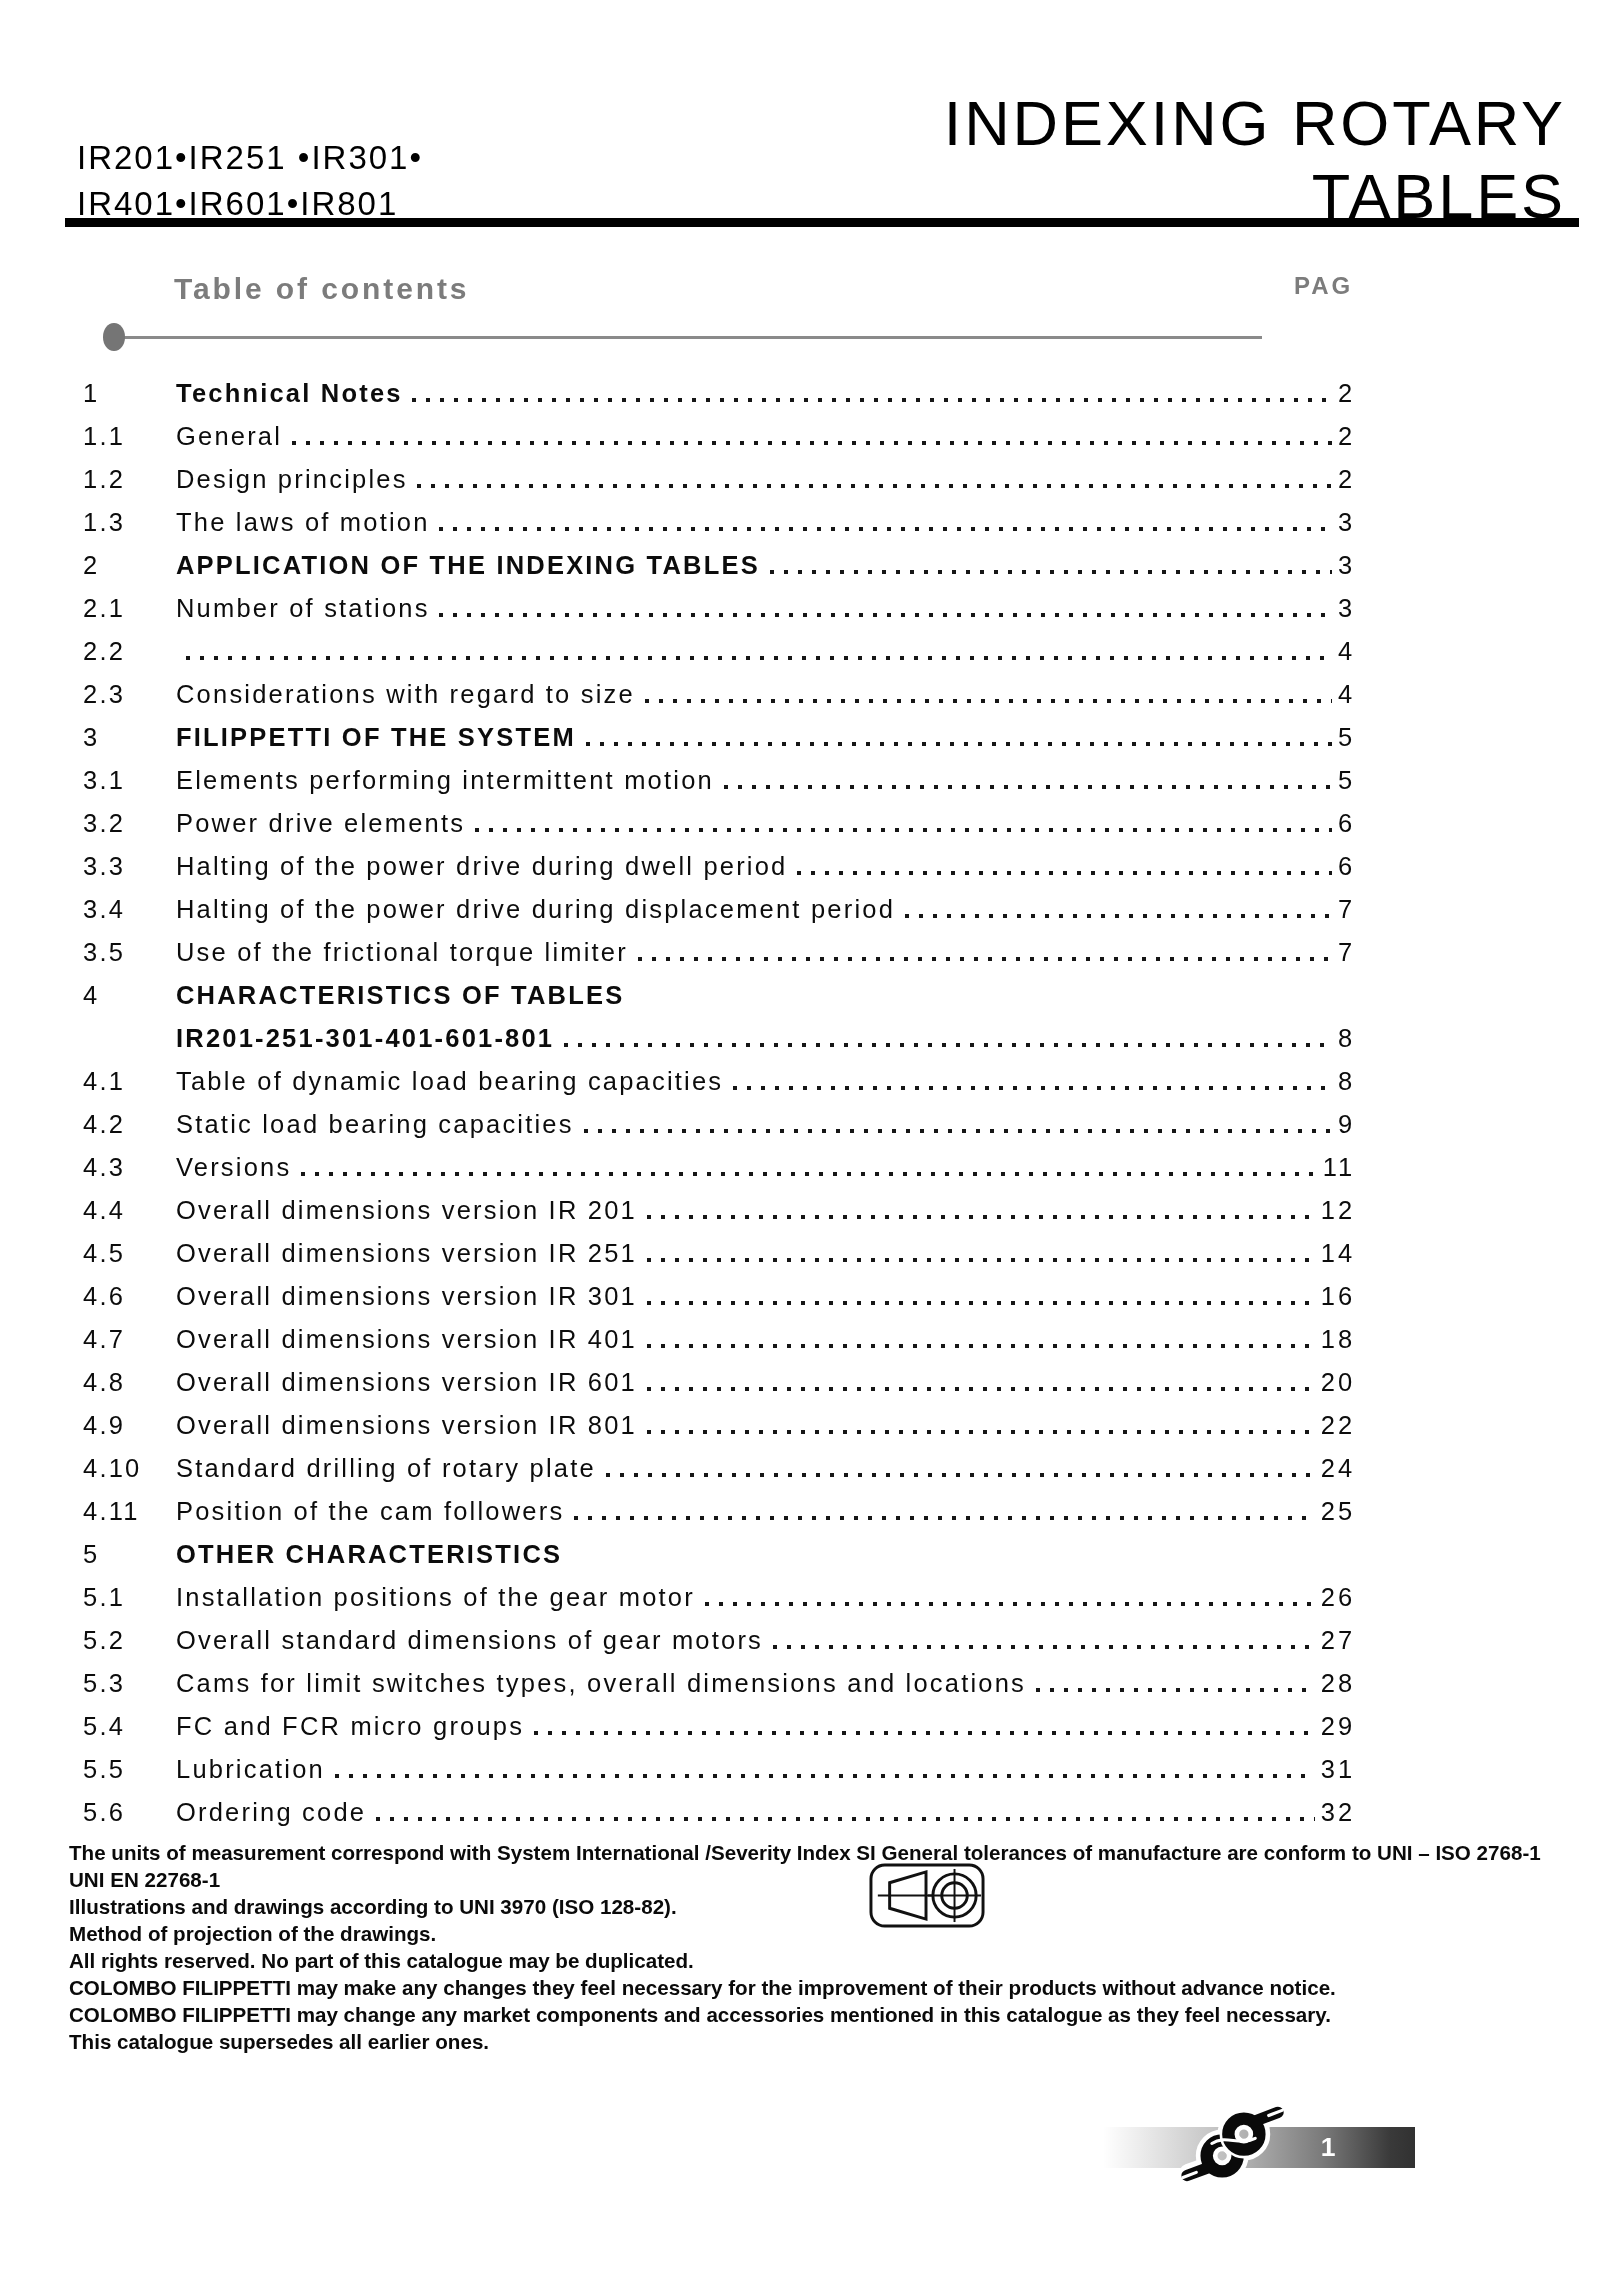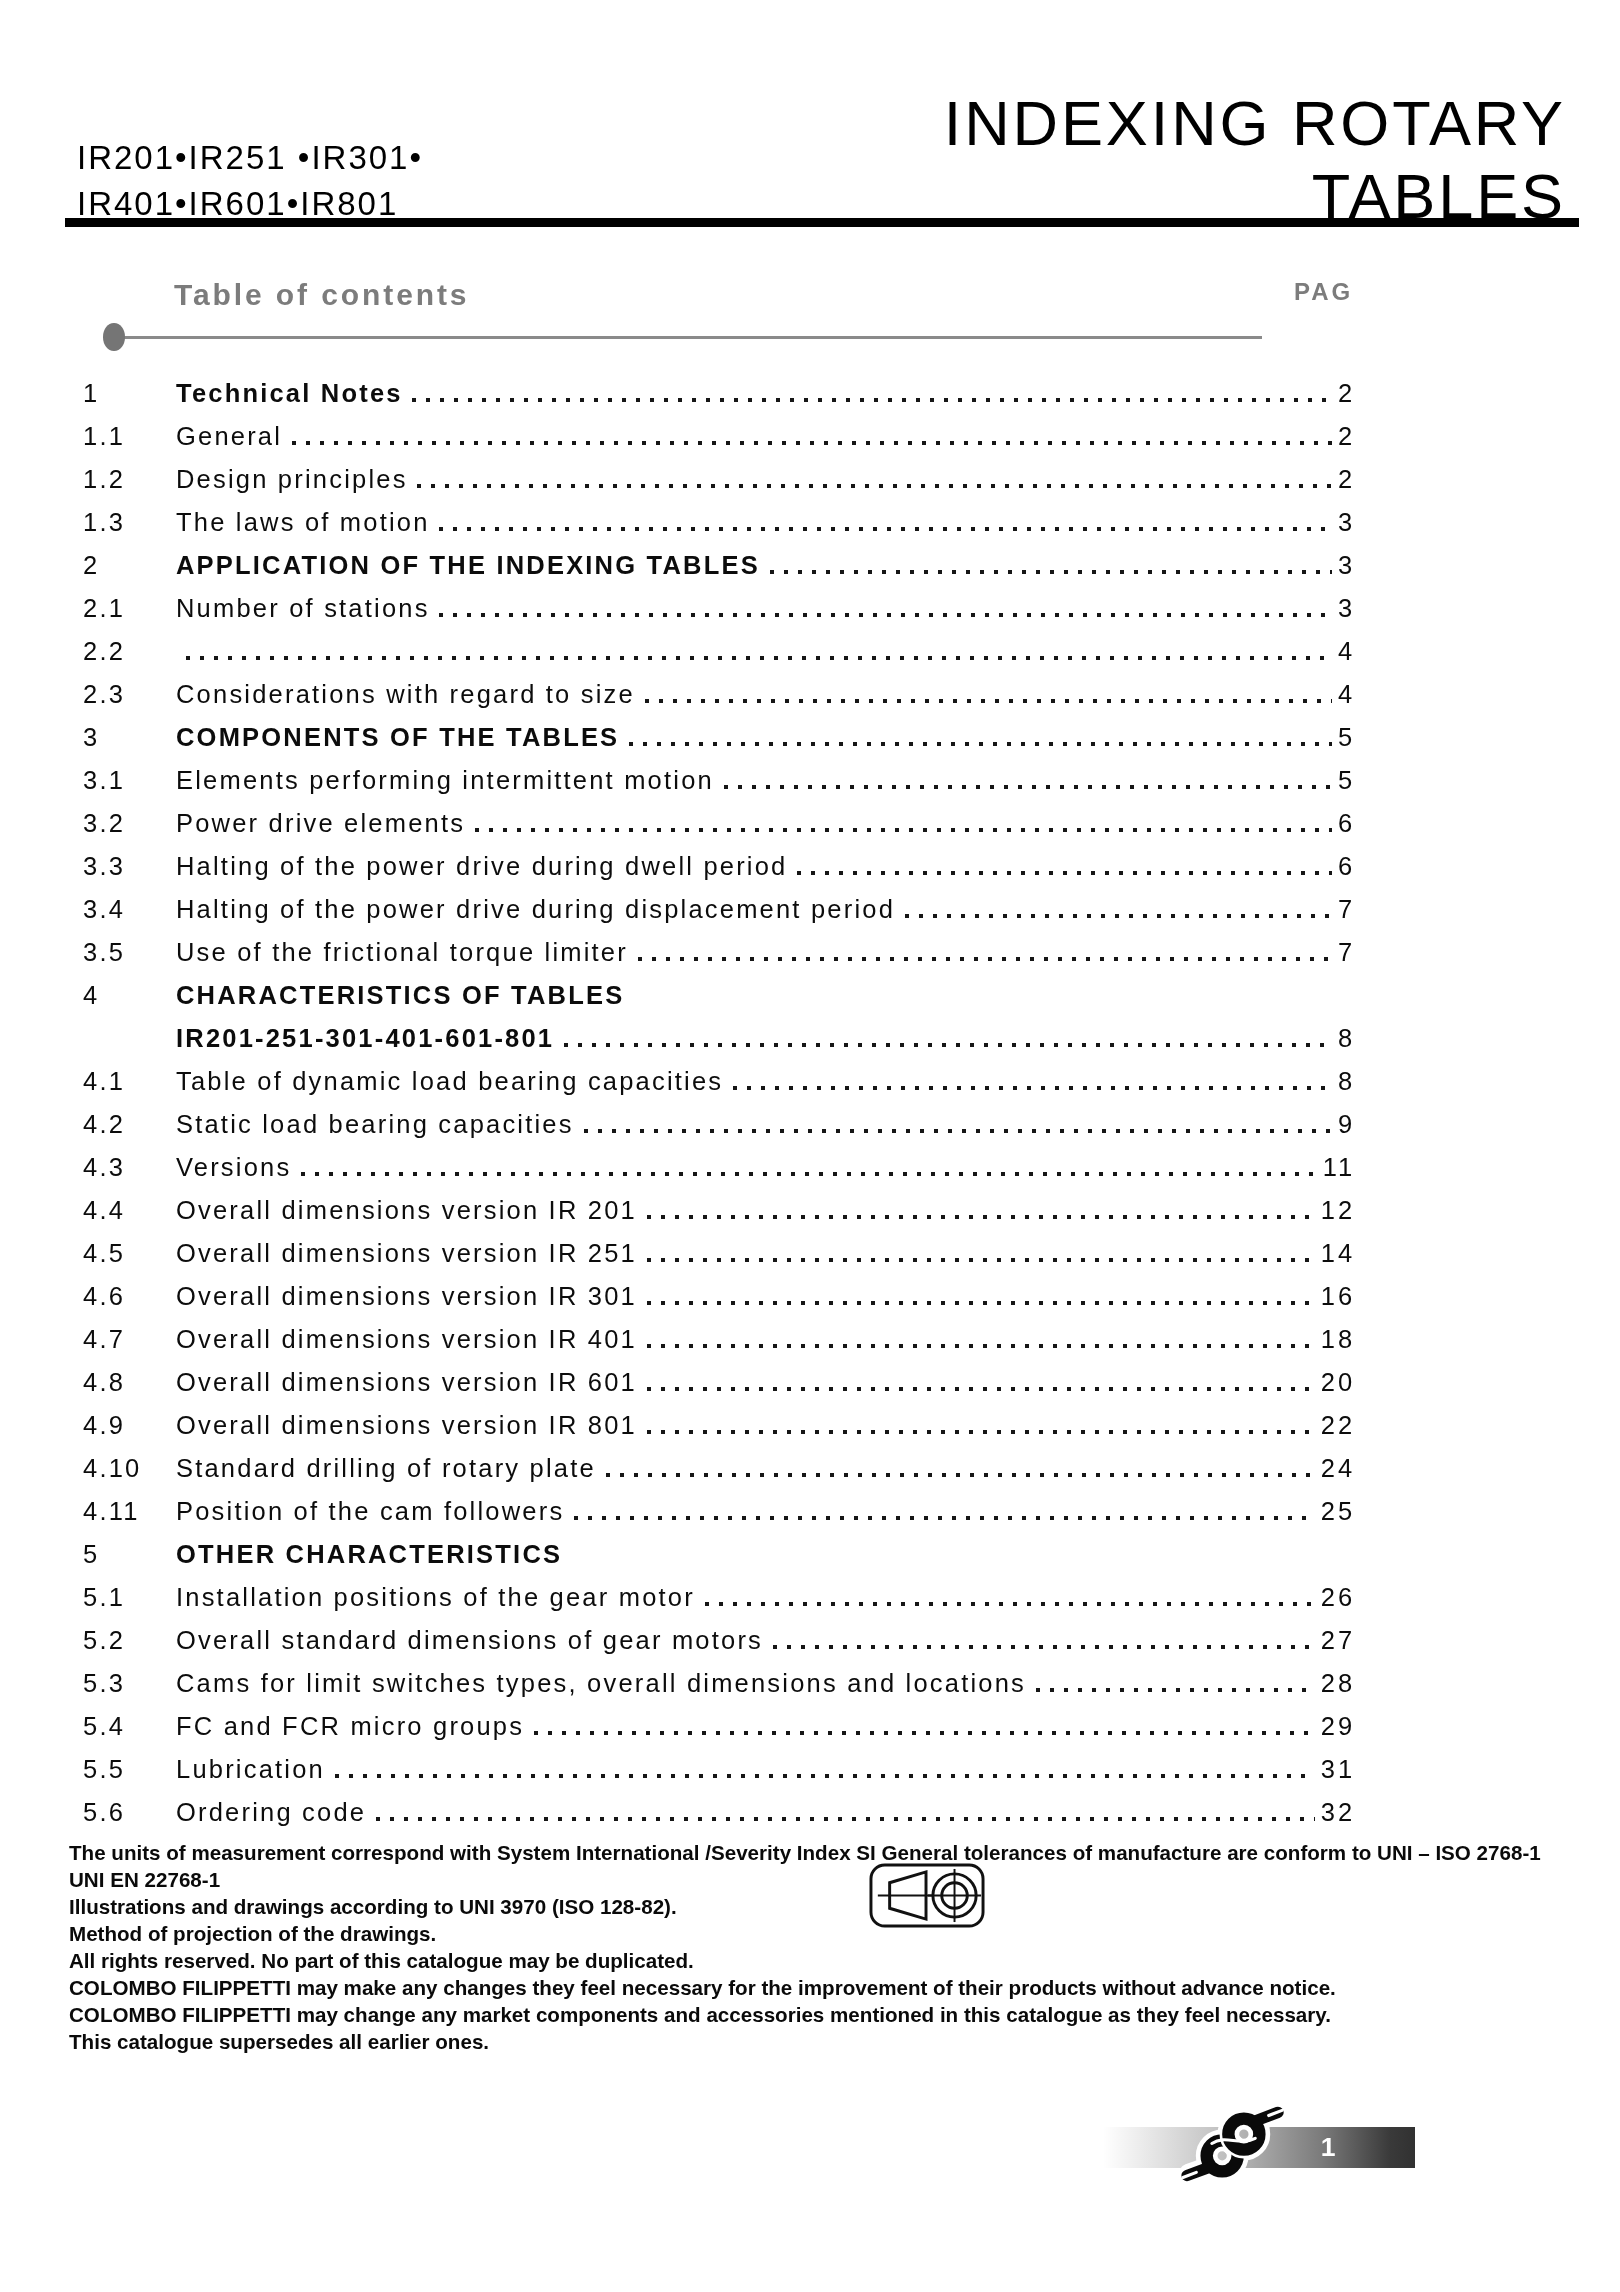--- a/index.html
+++ b/index.html
@@ -19,21 +19,21 @@
     font-size:63px; line-height:73px; letter-spacing:2.9px; font-weight:400; color:#000;
     white-space:nowrap;
     margin-top:22px;
   }
   .header-rule { position:absolute; left:65px; top:218px; width:1514px; height:8.8px; background:#000; }
 
   
   .toc-head {
     position:absolute; left:174px; top:272px; width:1179px;
     display:flex; justify-content:space-between; align-items:flex-start;
-    color:#7c7c7c; font-weight:700;margin-top:6px;
+    color:#7c7c7c; font-weight:700;
   }
   .toc-heading { font-size:30px; letter-spacing:2.9px; }
   .toc-pag     { font-size:24px; letter-spacing:2.9px; }
   .toc-rule { position:absolute; left:113px; top:336px; width:1149px; height:2.9px; background:#8a8a8a; }
   .toc-rule .bullet {
     position:absolute; left:-9.8px; top:-12.7px; width:21.6px; height:27.4px;
     border-radius:50%; background:#757575;
   }
 
   
@@ -138,21 +138,21 @@
         <span class="pg">4</span>
       </div>
       <div class="toc-row">
         <span class="num">2.3</span>
         <span class="ttl">Considerations with regard to size</span>
         <span class="leader"></span>
         <span class="pg">4</span>
       </div>
       <div class="toc-row bold">
         <span class="num">3</span>
-        <span class="ttl">COMPONENTS OF THE TABLES</span>
+        <span class="ttl">FILIPPETTI OF THE SYSTEM</span>
         <span class="leader"></span>
         <span class="pg">5</span>
       </div>
       <div class="toc-row">
         <span class="num">3.1</span>
         <span class="ttl">Elements performing intermittent motion</span>
         <span class="leader"></span>
         <span class="pg">5</span>
       </div>
       <div class="toc-row">

